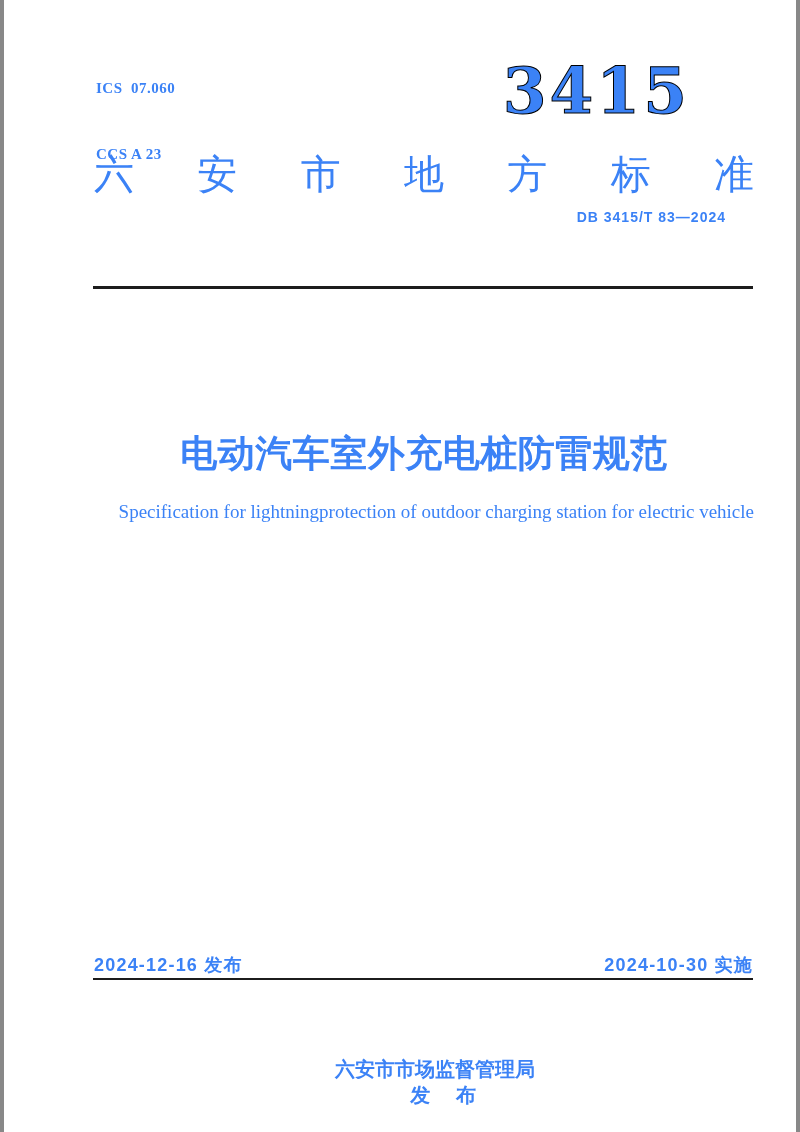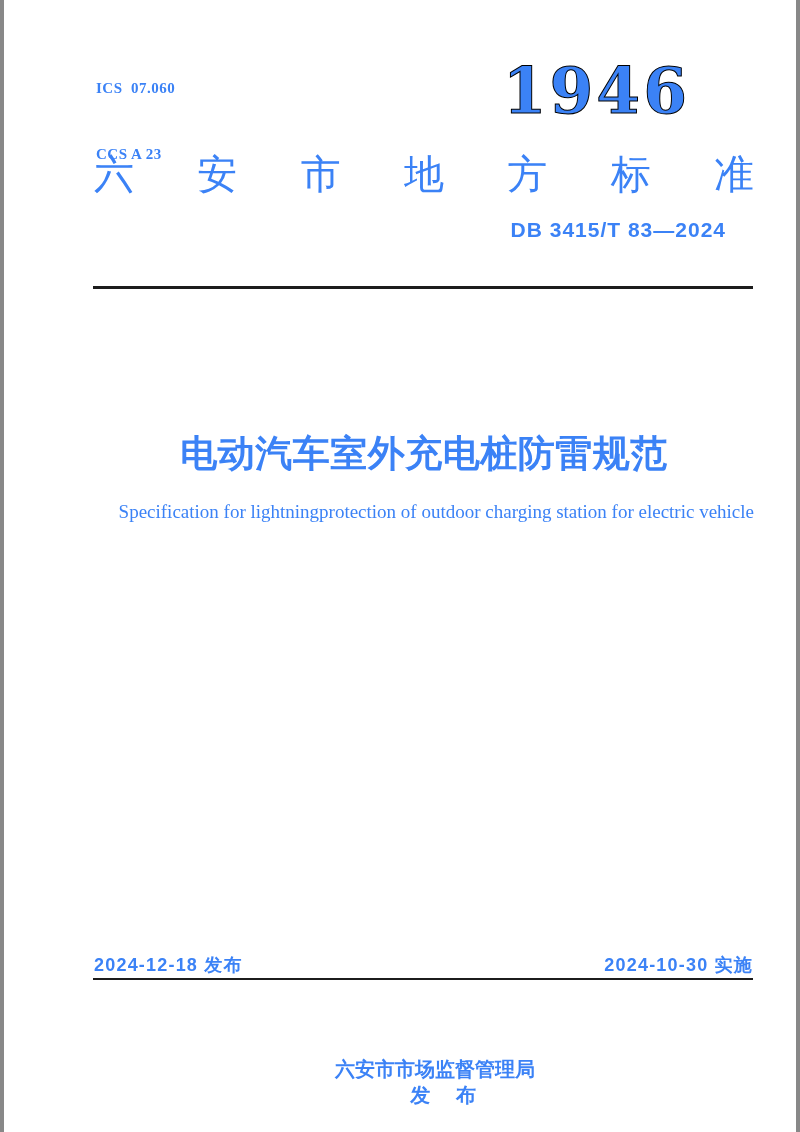--- a/index.html
+++ b/index.html
@@ -62,23 +62,23 @@
     display: flex;
     justify-content: space-between;
     font-size: 40px;
     font-weight: 400;
     line-height: 48px;
   }
 
   
   .doc-number {
     position: absolute;
-    top: 219px;
+    top: 206px;
     right: 70px;
-    font-size: 21px;
+    font-size: 14px;
     font-weight: 600;
     letter-spacing: 1px;
     line-height: 22px;
     white-space: pre;
   }
 
   .rule {
     position: absolute;
     left: 89px;
     width: 660px;
@@ -147,21 +147,21 @@
 <body>
 
 <div class="page">
 
   <div class="meta-block">
     <div>ICS  07.060</div>
     <div>CCS A 23</div>
   </div>
 
   <div class="db-logo">
-    <span class="number">1946</span>
+    <span class="number">3415</span>
   </div>
 
   <div class="standard-type">
     <span>六</span>
     <span>安</span>
     <span>市</span>
     <span>地</span>
     <span>方</span>
     <span>标</span>
     <span>准</span>
@@ -169,21 +169,21 @@
 
   <div class="doc-number">DB 3415/T 83—2024</div>
 
   <div class="rule rule-top"></div>
 
   <div class="title-cn">电动汽车室外充电桩防雷规范</div>
 
   <div class="title-en">Specification for lightningprotection of outdoor charging station for electric vehicle</div>
 
   <div class="date-row">
-    <span>2024-12-18 发布</span>
+    <span>2024-12-16 发布</span>
     <span>2024-10-30 实施</span>
   </div>
 
   <div class="rule rule-bottom"></div>
 
   <div class="publisher-row">
     <span>六安市市场监督管理局</span>
     <span class="publish-label">发 布</span>
   </div>
 

